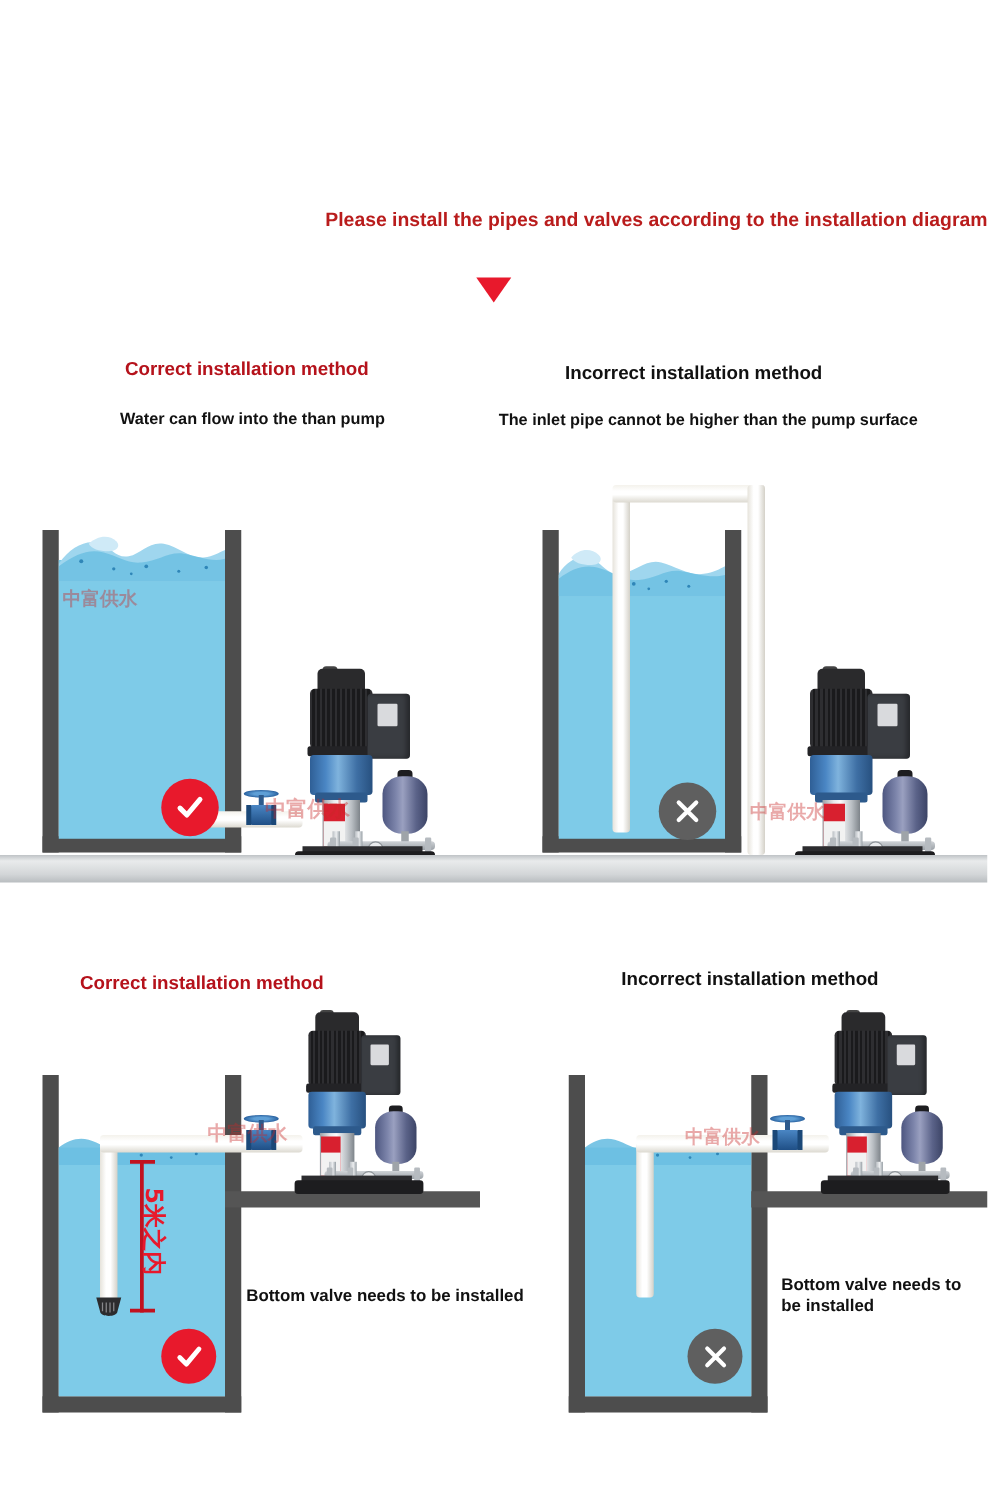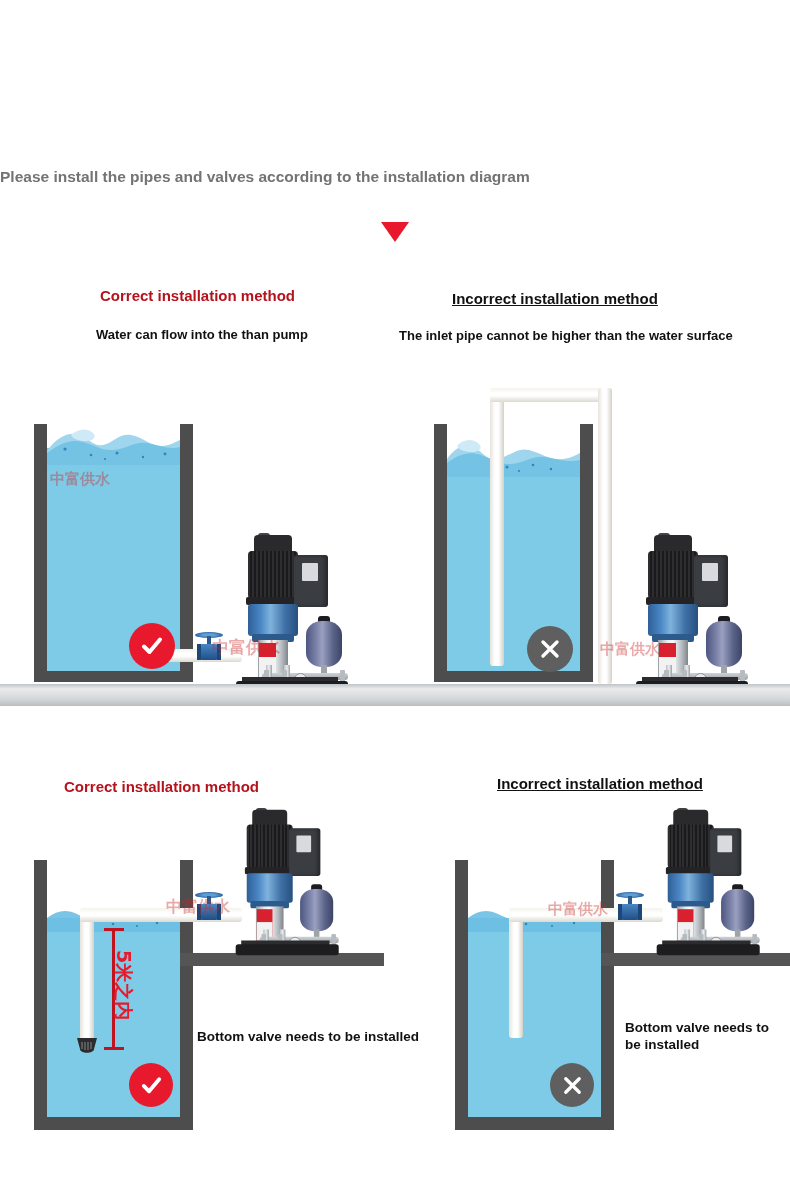--- a/index.html
+++ b/index.html
@@ -14,33 +14,33 @@
   
   .title-banner{
     position:absolute;left:124px;top:60px;width:560px;height:76px;
     background:#0b9ad1;border-radius:12px;
     display:flex;align-items:center;justify-content:center;
   }
   .title-banner span{
     color:#fff;font-size:30px;font-weight:bold;letter-spacing:.3px;
   }
   .subtitle{
-    position:absolute;left:0;top:168px;width:790px;text-align:left;
-    font-size:15.5px;font-weight:bold;color:#737373;
+    position:absolute;left:0;top:168px;width:790px;text-align:right;
+    font-size:15.5px;font-weight:bold;color:#b91c1c;
   }
   .down-arrow{
     position:absolute;left:381px;top:222px;width:0;height:0;
     border-left:14px solid transparent;border-right:14px solid transparent;
     border-top:20px solid #e8192c;
   }
 
   
   .cap{position:absolute;font-weight:bold;}
   .cap-correct{color:#b5121b;}
-  .cap-wrong{color:#111;text-decoration:underline;}
+  .cap-wrong{color:#111;}
 
   .r1-correct-title{left:100px;top:287px;font-size:15px;}
   .r1-correct-sub{left:96px;top:327px;font-size:13px;color:#111;font-weight:bold;}
   .r1-wrong-title{left:452px;top:290px;font-size:15px;}
   .r1-wrong-sub{left:399px;top:328px;font-size:13px;color:#111;font-weight:bold;}
 
   .r2-correct-title{left:64px;top:778px;font-size:15px;}
   .r2-wrong-title{left:497px;top:775px;font-size:15px;}
   .r2-correct-note{left:197px;top:1029px;font-size:13.5px;color:#111;font-weight:bold;}
   .r2-wrong-note{left:625px;top:1019px;font-size:13.5px;color:#111;font-weight:bold;width:150px;line-height:17px;}
@@ -117,21 +117,21 @@
 
 <div class="page">
 
 
   <div class="subtitle">Please install the pipes and valves according to the installation diagram</div>
   <div class="down-arrow"></div>
 
   <div class="cap cap-correct r1-correct-title">Correct installation method</div>
   <div class="cap r1-correct-sub">Water can flow into the than pump</div>
   <div class="cap cap-wrong r1-wrong-title">Incorrect installation method</div>
-  <div class="cap r1-wrong-sub">The inlet pipe cannot be higher than the water surface</div>
+  <div class="cap r1-wrong-sub">The inlet pipe cannot be higher than the pump surface</div>
 
   <div>
 
     <div class="wall" style="left:34px;top:424px;width:13px;height:258px;"></div>
     <div class="wall" style="left:180px;top:424px;width:13px;height:258px;"></div>
     <div class="wall" style="left:34px;top:669px;width:159px;height:13px;"></div>
     <div class="water" style="left:47px;top:448px;width:133px;height:223px;"></div>
     <svg class="wave" style="left:47px;top:425px;width:133px;height:40px;" viewBox="0 0 133 40" preserveAspectRatio="none">
       <path d="M0 26 C10 12 22 6 34 10 C42 13 46 22 56 20 C66 18 72 8 84 10 C96 12 104 22 116 21 C124 20 128 17 133 15 L133 40 L0 40 Z" fill="#9fd6ee"></path>
       <path d="M0 28 C14 18 24 14 36 17 C48 20 54 26 66 25 C80 24 88 16 100 18 C112 20 122 25 133 22 L133 40 L0 40 Z" fill="#6cbfe2" opacity=".85"></path>

